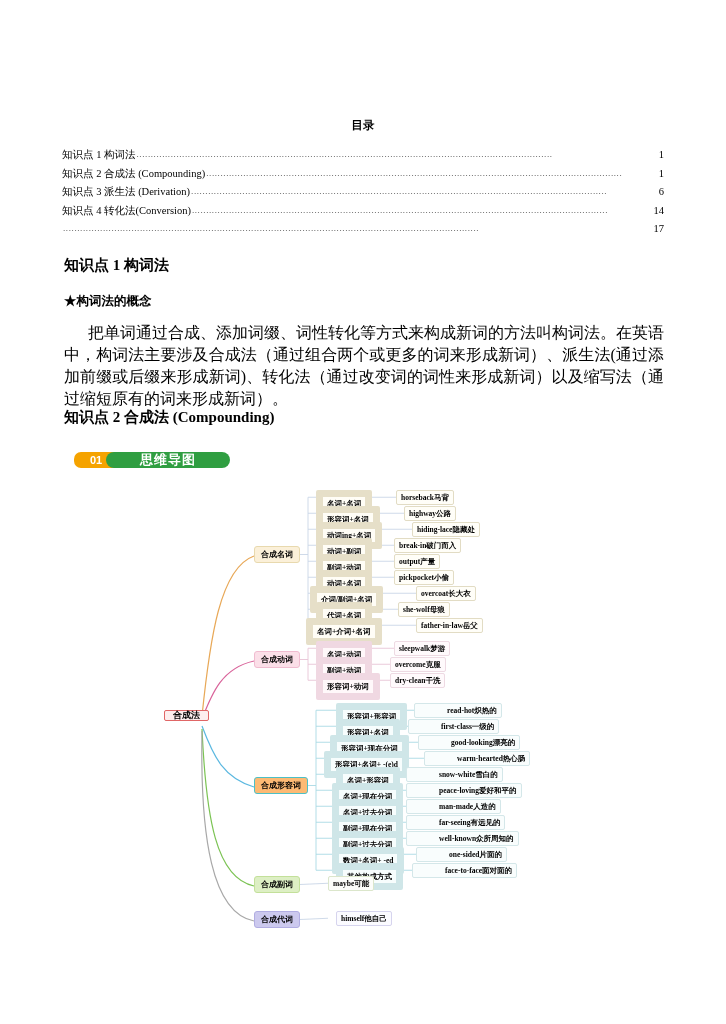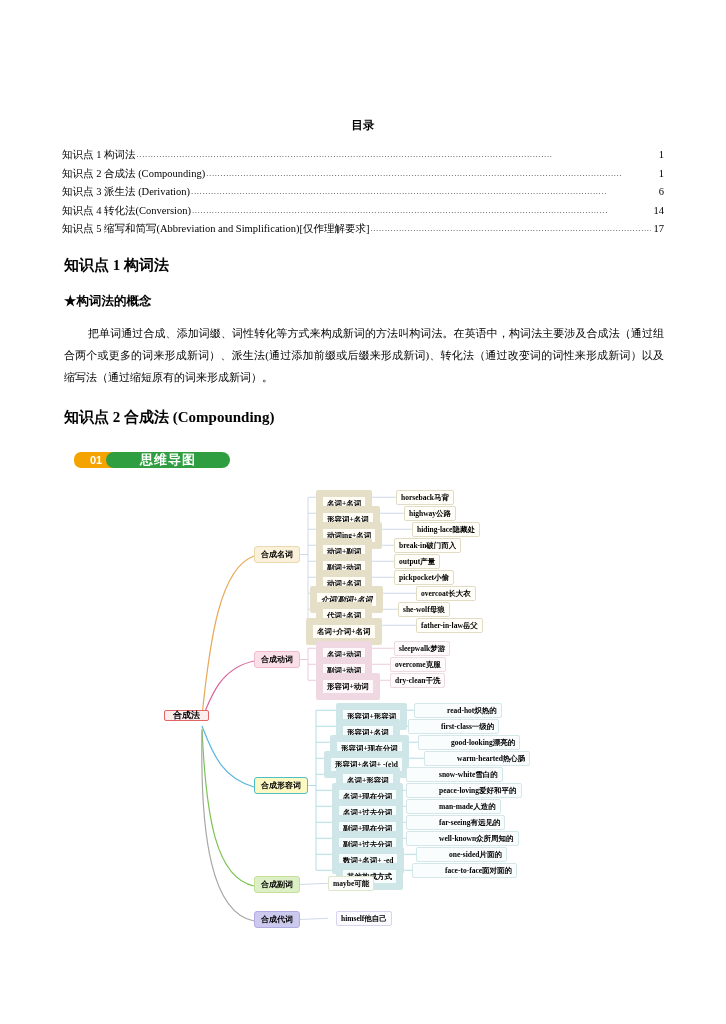--- a/index.html
+++ b/index.html
@@ -85,21 +85,21 @@
     position: absolute;
     font-size: 12.5px;
     font-weight: bold;
     font-family: "Liberation Serif", serif;
   }
   .body-par {
     position: absolute;
     left: 64px;
     top: 322px;
     width: 600px;
-    font-size: 11px;
+    font-size: 16px;
     line-height: 22px;
     text-align: justify;
     text-indent: 24px;
     font-family: "Liberation Serif", serif;
   }
 
   
   .badge {
     position: absolute;
     left: 74px;
@@ -173,21 +173,21 @@
     border-radius: 2px;
   }
   .node-cat {
     font-size: 8px;
     padding: 3.5px 6px;
     border: 1px solid rgba(0,0,0,0.10);
     border-radius: 3px;
   }
   .cat-noun { background: #fbf0d9; border-color: #e8d9ae; }
   .cat-verb { background: #fbdfe8; border-color: #f0bcd0; }
-  .cat-adj  { background: #fef9c3; border-color: #4cc0c6; }
+  .cat-adj  { background: #fdba74; border-color: #4cc0c6; }
   .cat-adv  { background: #ddefc4; border-color: #c3e09a; }
   .cat-pron { background: #ccc9ee; border-color: #b1ade2; }
 
   .node-pat {
     border: 7px solid #14b8a6;
     background: #fdfdfd;
   }
   .pat-noun { background: #fffdf6; border-color: #e6dfc8; }
   .pat-verb { background: #fff8fa; border-color: #f0d8e2; }
   .pat-adj  { background: #f7fdfd; border-color: #cfe6e8; }
@@ -225,21 +225,20 @@
       <span class="toc-label">知识点 3  派生法 (Derivation)</span>
       <span class="toc-dots">..................................................................................................................................................</span>
       <span class="toc-page">6</span>
     </div>
     <div class="toc-row">
       <span class="toc-label">知识点 4  转化法(Conversion)</span>
       <span class="toc-dots">..................................................................................................................................................</span>
       <span class="toc-page">14</span>
     </div>
     <div class="toc-row">
-      <span class="toc-label">知识点 5  缩写和简写(Abbreviation and Simplification)[仅作理解要求]</span>
       <span class="toc-dots">..................................................................................................................................................</span>
       <span class="toc-page">17</span>
     </div>
   </div>
 
   <div class="kp-heading" style="left:64px; top:256px;">知识点 1  构词法</div>
 
   <div class="concept-heading" style="left:64px; top:293px;">★构词法的概念</div>
 
   <div class="body-par">把单词通过合成、添加词缀、词性转化等方式来构成新词的方法叫构词法。在英语中，构词法主要涉及合成法（通过组合两个或更多的词来形成新词）、派生法(通过添加前缀或后缀来形成新词)、转化法（通过改变词的词性来形成新词）以及缩写法（通过缩短原有的词来形成新词）。</div>
@@ -326,21 +325,21 @@
     <div class="node node-cat cat-adj" style="left:104px; top:289px;">合成形容词</div>
     <div class="node node-cat cat-adv" style="left:104px; top:388px;">合成副词</div>
     <div class="node node-cat cat-pron" style="left:104px; top:423px;">合成代词</div>
 
     <div class="node node-pat pat-noun" style="left:166px; top:2px;">名词+名词</div>
     <div class="node node-pat pat-noun" style="left:166px; top:18px;">形容词+名词</div>
     <div class="node node-pat pat-noun" style="left:166px; top:34px;">动词ing+名词</div>
     <div class="node node-pat pat-noun" style="left:166px; top:50px;">动词+副词</div>
     <div class="node node-pat pat-noun" style="left:166px; top:66px;">副词+动词</div>
     <div class="node node-pat pat-noun" style="left:166px; top:82px;">动词+名词</div>
-    <div class="node node-pat pat-noun" style="left:160px; top:98px;font-style:italic;">介词/副词+名词</div>
+    <div class="node node-pat pat-noun" style="left:160px; top:98px;">介词/副词+名词</div>
     <div class="node node-pat pat-noun" style="left:166px; top:114px;">代词+名词</div>
     <div class="node node-pat pat-noun" style="left:156px; top:130px;">名词+介词+名词</div>
 
     <div class="node node-ex ex-noun" style="left:246px; top:2px;">horseback马背</div>
     <div class="node node-ex ex-noun" style="left:254px; top:18px;">highway公路</div>
     <div class="node node-ex ex-noun" style="left:262px; top:34px;">hiding-lace隐藏处</div>
     <div class="node node-ex ex-noun" style="left:244px; top:50px;">break-in破门而入</div>
     <div class="node node-ex ex-noun" style="left:244px; top:66px;">output产量</div>
     <div class="node node-ex ex-noun" style="left:244px; top:82px;">pickpocket小偷</div>
     <div class="node node-ex ex-noun" style="left:266px; top:98px;">overcoat长大衣</div>

